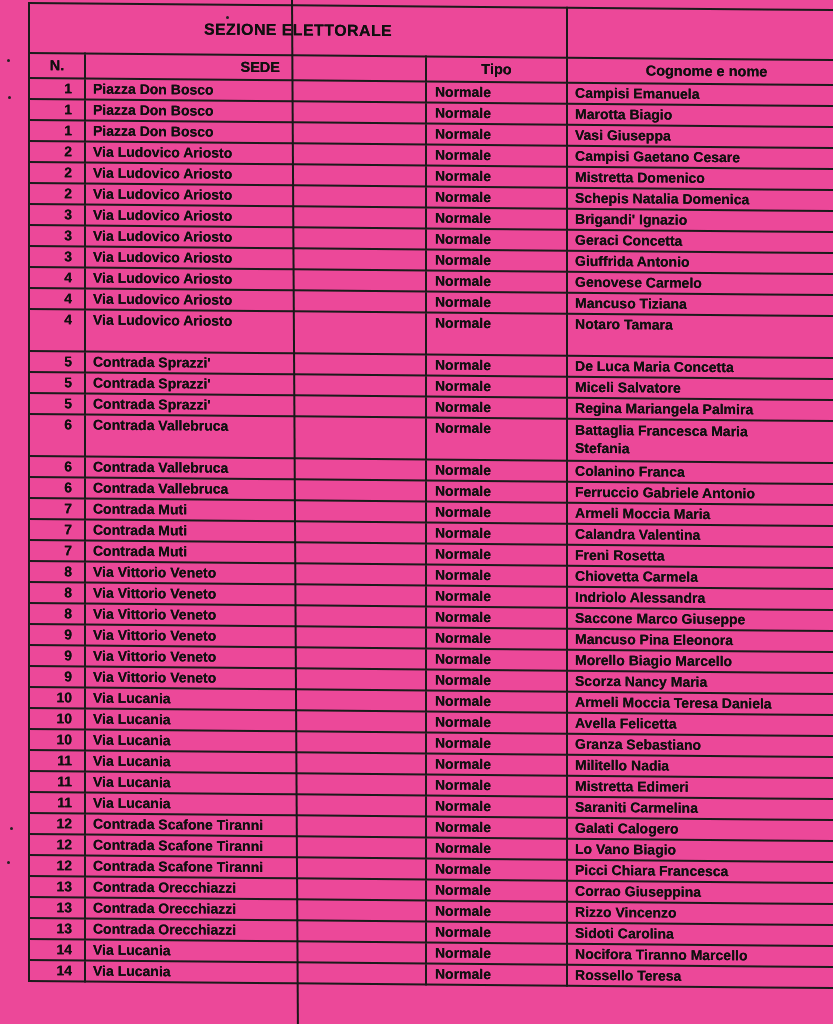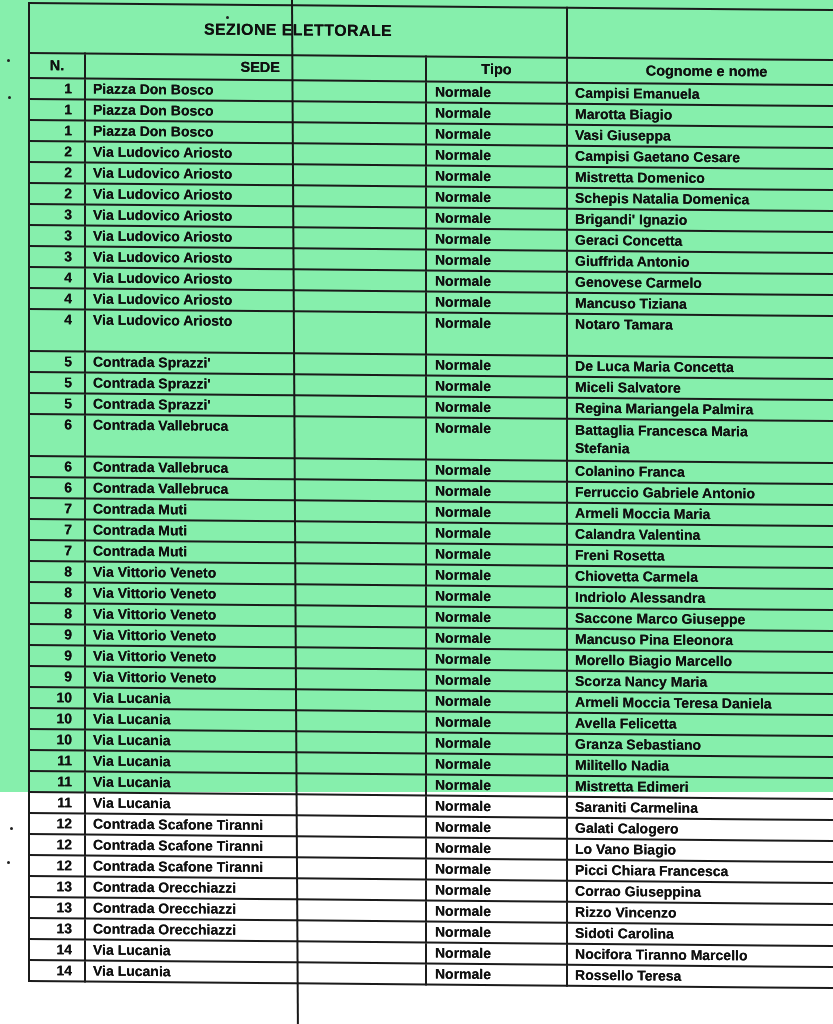--- a/index.html
+++ b/index.html
@@ -4,22 +4,22 @@
 <style>
   html, body {
     margin: 0; padding: 0;
     width: 833px; height: 1024px;
     background: #ffffff;
     overflow: hidden;
     font-family: "Liberation Sans", sans-serif;
   }
   .page {
     position: relative;
-    width: 833px; height: 792px;
-    background: #86efac;
+    width: 833px; height: 1024px;
+    background: #ec4899;
   }
   
   .sheet {
     position: absolute;
     left: 28px; top: 2px;
     width: 817px;
     transform: skewY(0.5deg);
     transform-origin: 0 0;
   }
   table.etable {

